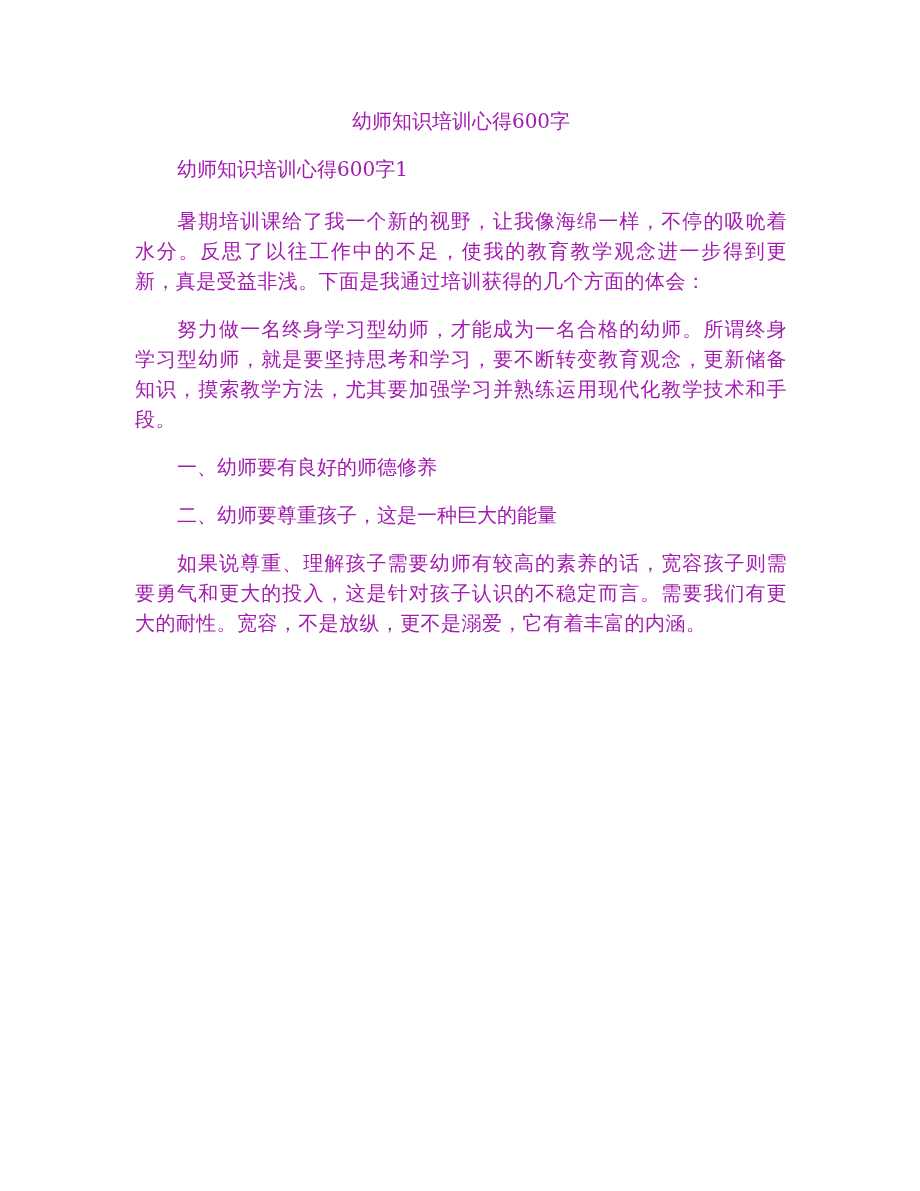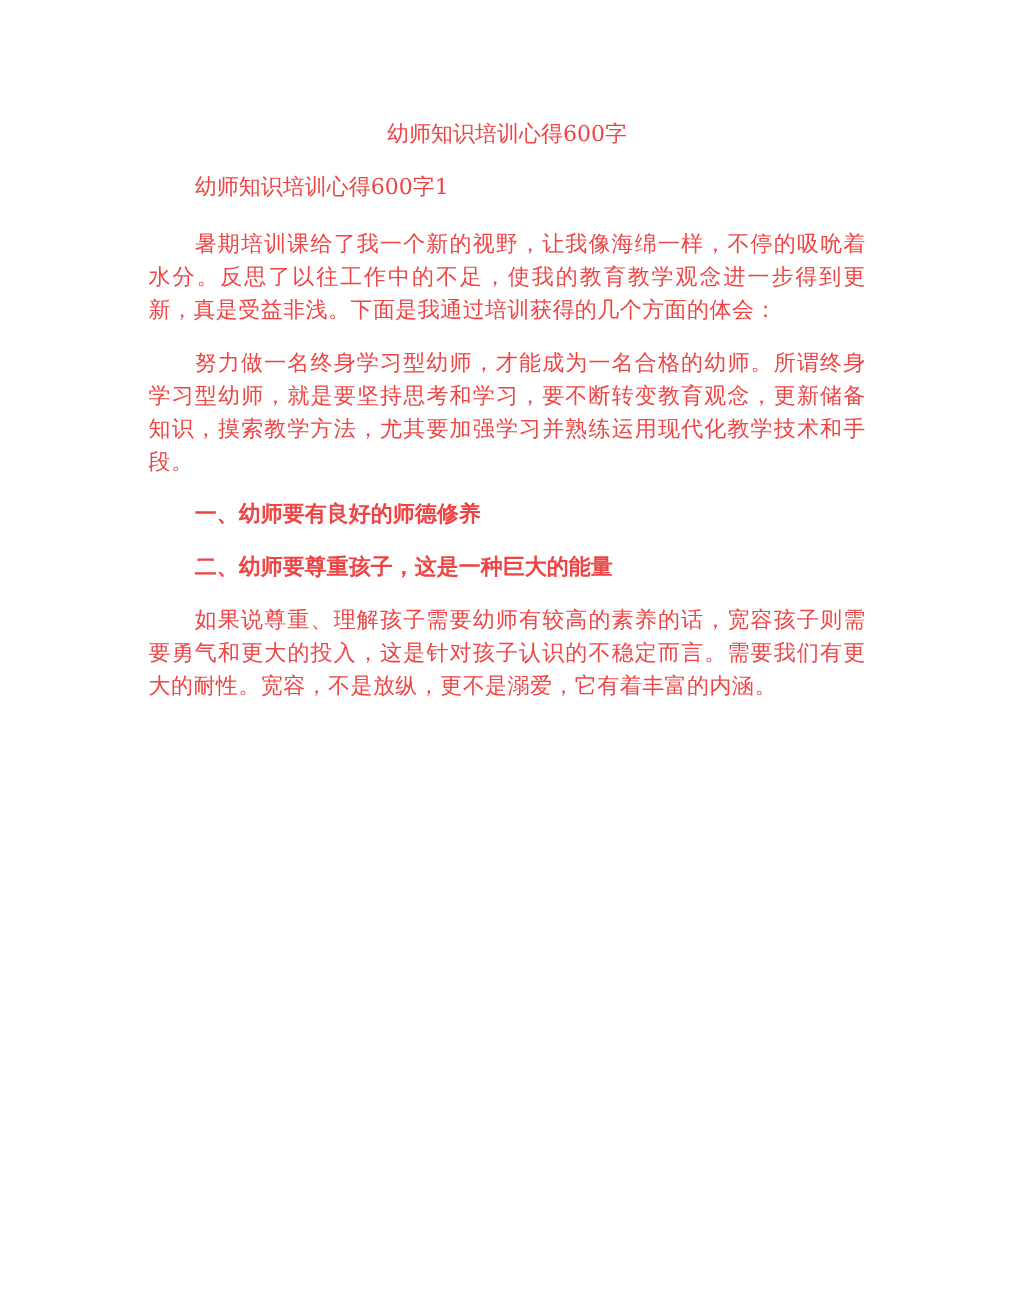--- a/index.html
+++ b/index.html
@@ -1,25 +1,25 @@
 <!DOCTYPE html>
 <html><head>
   <meta charset="utf-8">
   <style>
     html, body { margin: 0; padding: 0; background: #ffffff; }
     body { width: 920px; height: 1191px; position: relative; overflow: hidden; }
     .page {
       position: absolute; left: 135px; top: 106px; width: 652px;
       font-family: "DejaVu Serif", "Liberation Serif", serif;
-      color: #ef4444; font-size: 20px; line-height: 30px;
+      color: #a21caf; font-size: 20px; line-height: 30px;
     }
     .title { text-align: center; margin: 0 0 18px 0; font-size: 20px; }
     .subtitle { text-indent: 42px; margin: 16px 0 22px 0; }
     .para { text-indent: 42px; margin: 0 0 18px 0; text-align: justify; letter-spacing: 0.4px; }
-    .heading { text-indent: 42px; margin: 0 0 18px 0; font-weight: bold; }
+    .heading { text-indent: 42px; margin: 0 0 18px 0; }
   </style>
 </head>
 <body>
 
 <div class="page">
   <div class="title">幼师知识培训心得600字</div>
   <div class="subtitle">幼师知识培训心得600字1</div>
   <p class="para">暑期培训课给了我一个新的视野，让我像海绵一样，不停的吸吮着水分。反思了以往工作中的不足，使我的教育教学观念进一步得到更新，真是受益非浅。下面是我通过培训获得的几个方面的体会：</p>
   <p class="para">努力做一名终身学习型幼师，才能成为一名合格的幼师。所谓终身学习型幼师，就是要坚持思考和学习，要不断转变教育观念，更新储备知识，摸索教学方法，尤其要加强学习并熟练运用现代化教学技术和手段。</p>
   <p class="heading">一、幼师要有良好的师德修养</p>

